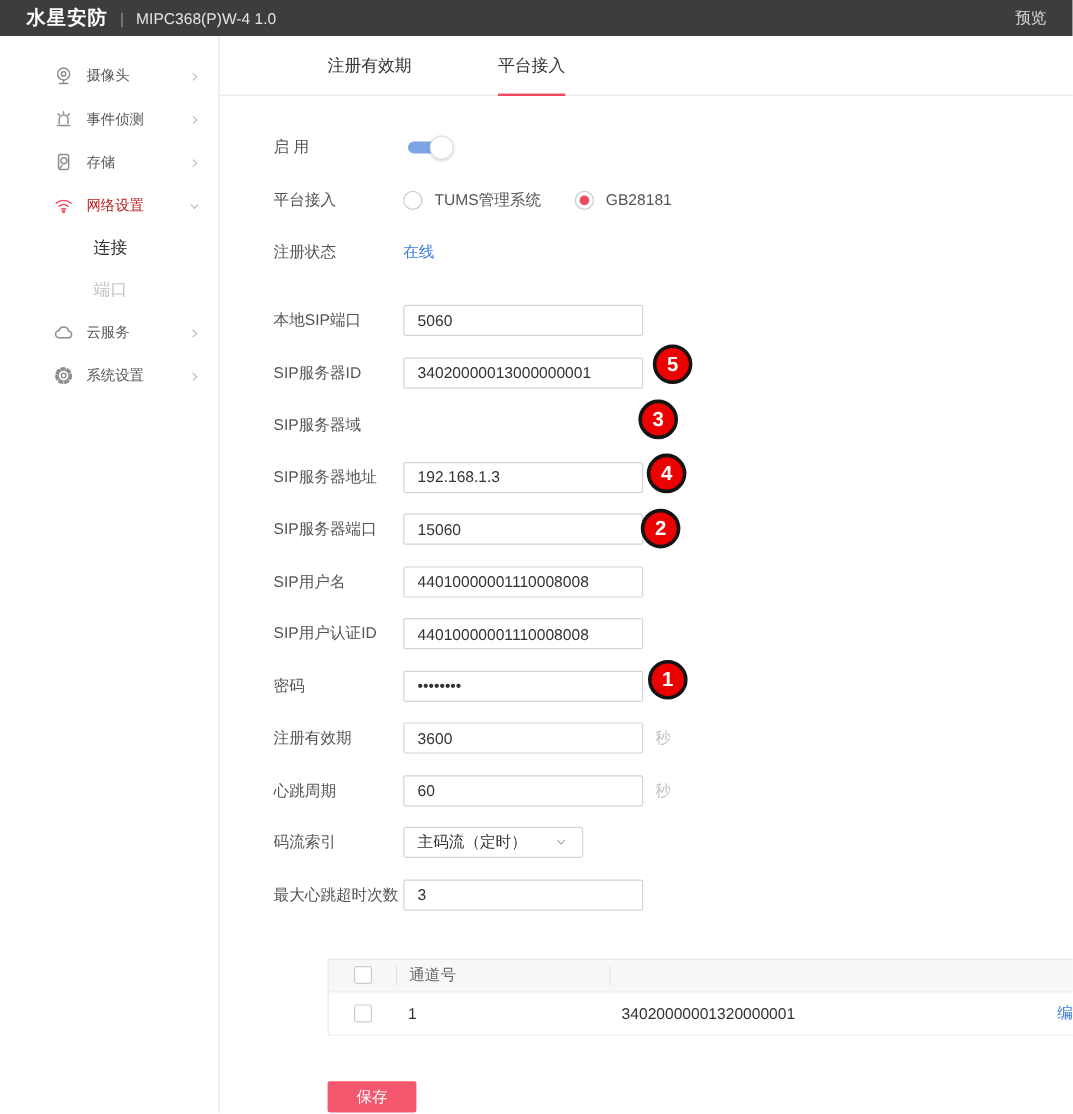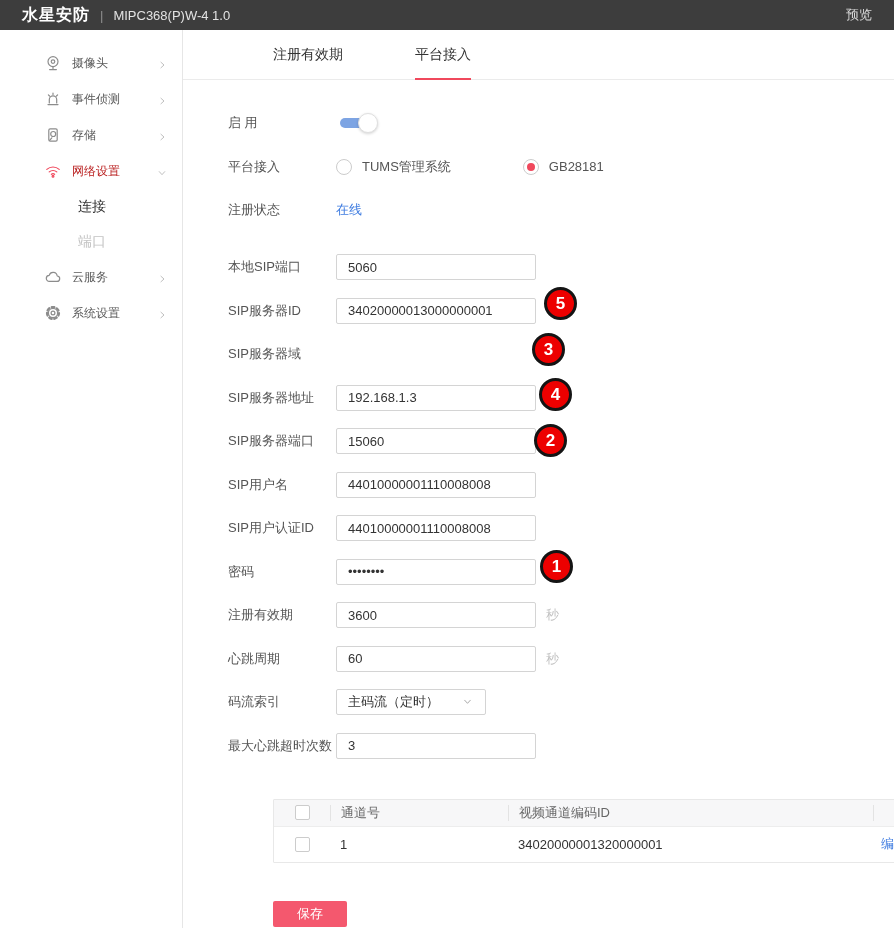--- a/index.html
+++ b/index.html
@@ -196,21 +196,21 @@
 
         <div class="frow r-first">
           <span class="flabel">启 用</span>
           <div class="toggle">
             <div class="knob"></div>
           </div>
         </div>
 
         <div class="frow">
           <span class="flabel">平台接入</span>
-          <span id="platform-radios" style="display:flex;align-items:center;gap:44px;">
+          <span id="platform-radios" style="display:flex;align-items:center;">
               <span class="radio-group">
                 <span class="radio"></span>
                 <span class="radio-label">TUMS管理系统</span>
               </span>
               <span class="radio-group">
                 <span class="radio sel"></span>
                 <span class="radio-label">GB28181</span>
               </span>
             </span>
         </div>
@@ -276,21 +276,20 @@
               <input class="finput" type="text" value="3" style="">
             </div>
           </div>
 
         <div class="table" id="channel-table">
             <div class="t-head">
               <span class="c-check" style="border:none">
                 <span class="checkbox"></span>
               </span>
               <span class="c-ch">通道号</span>
-              <span class="c-id">视频通道编码ID</span>
               <span class="c-act"></span>
             </div>
             <div class="t-row">
               <span class="c-check">
                 <span class="checkbox"></span>
               </span>
               <span class="c-ch">1</span>
               <span class="c-id">34020000001320000001</span>
               <span class="c-act"><span class="edit-link">编辑</span></span>
             </div>

